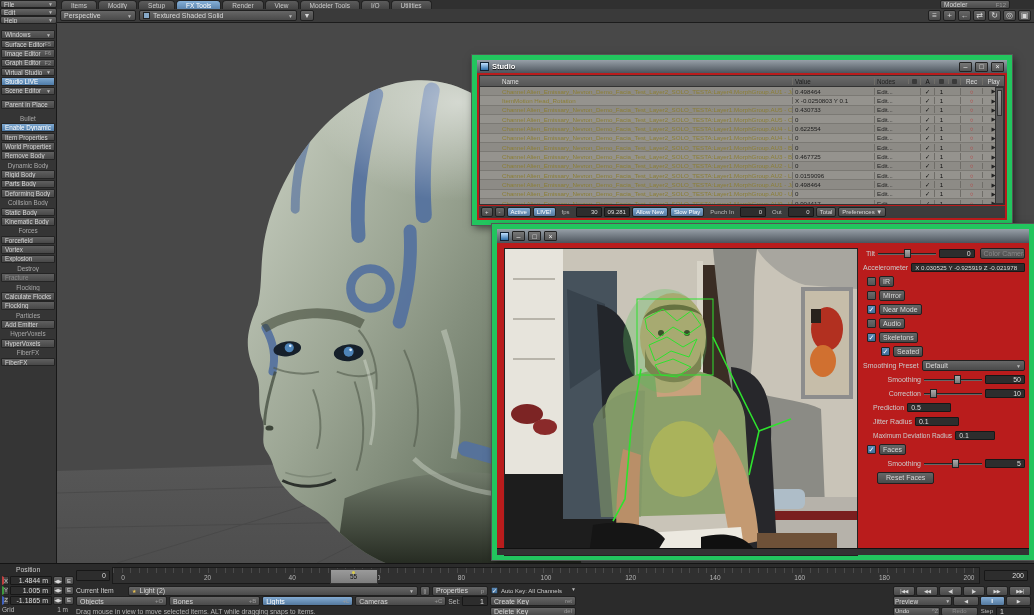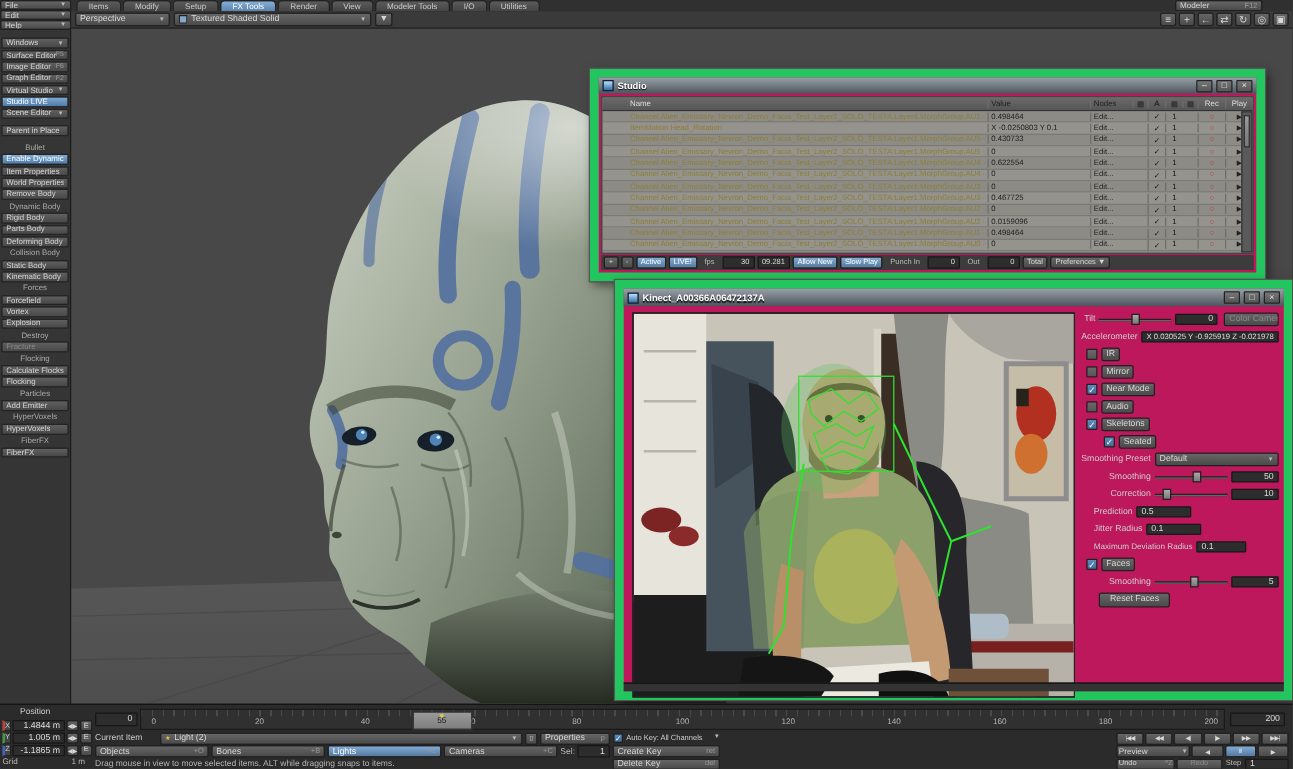--- a/index.html
+++ b/index.html
@@ -43,21 +43,21 @@
   .sb-item .dda{display:none;font-size:5px;color:#bbb}
   .sb-item.dd .dda{display:block}
   .sb-item.accent{background:linear-gradient(#7fa9d0,#4e7ba8);color:#fff}
   .sb-item.dim{color:#8a8a8a}
   .sb-item.hdr{background:none;border:none;justify-content:center;color:#aaa}
   .sb-item.hdr .lbl{flex:none}
   .sb-item.gap{background:none;border:none;height:3.5px}
   
   #viewport{left:57px;top:23px;width:977px;height:540px;background:#484848;overflow:hidden}
   
-  .window{border:7px solid #22c55e;outline:1px solid #555;background:#be185d;box-shadow:2px 3px 8px rgba(0,0,0,.55)}
+  .window{border:5px solid #22c55e;outline:1px solid #555;background:#b91c1c;box-shadow:2px 3px 8px rgba(0,0,0,.55)}
   .titlebar{height:13px;background:linear-gradient(#97a0a8,#4d545c);display:flex;align-items:center;padding:0 3px;gap:3px}
   .titlebar .wicon{width:9px;height:9px;background:linear-gradient(#bfe0ff,#2e6ea8);border:1px solid #123;flex:none}
   .titlebar .wtitle{font-size:7.5px;color:#fff;font-weight:bold;text-shadow:0 1px 1px #000;flex:1;white-space:nowrap;overflow:hidden}
   .wbtn{width:13px;height:10px;background:linear-gradient(#777,#555);border:1px solid #222;color:#eee;font-size:7px;
         display:flex;align-items:center;justify-content:center;border-radius:1px}
   
   #studio{left:472px;top:55px;width:540px;height:170px}
   #studio .tblwrap{position:absolute;left:2px;right:2px;top:15px;bottom:15px;background:#8d8b86;border:1px solid #333;display:flex;flex-direction:column}
   .thead{display:flex;height:11px;background:linear-gradient(#6a6a6a,#565656);border-bottom:1px solid #333;color:#ddd;font-size:6.3px;align-items:center}
   .srow{display:flex;height:9.35px;align-items:center;border-bottom:1px solid #7b7974;font-size:6.2px;background:#95938e}
@@ -746,21 +746,20 @@
 
       <div class="btn">
         <span>Preferences ▼</span>
       </div>
     </div>
 </div>
 
 <div id="kinect" class="abs window">
   <div class="titlebar">
     <span class="wicon"></span>
-    <span class="wtitle">Kinect_A00366A06472137A</span>
     <span class="wbtn">–</span>
     <span class="wbtn">□</span>
     <span class="wbtn">×</span>
   </div>
 
   <div id="kvideo">
     <svg width="352" height="306" viewBox="0 0 352 306">
       <rect width="352" height="306" fill="#c9c4b8"></rect>
       <rect x="0" y="0" width="58" height="230" fill="#e7e4dc"></rect>
       <g stroke="#b8b4aa" stroke-width="2">

